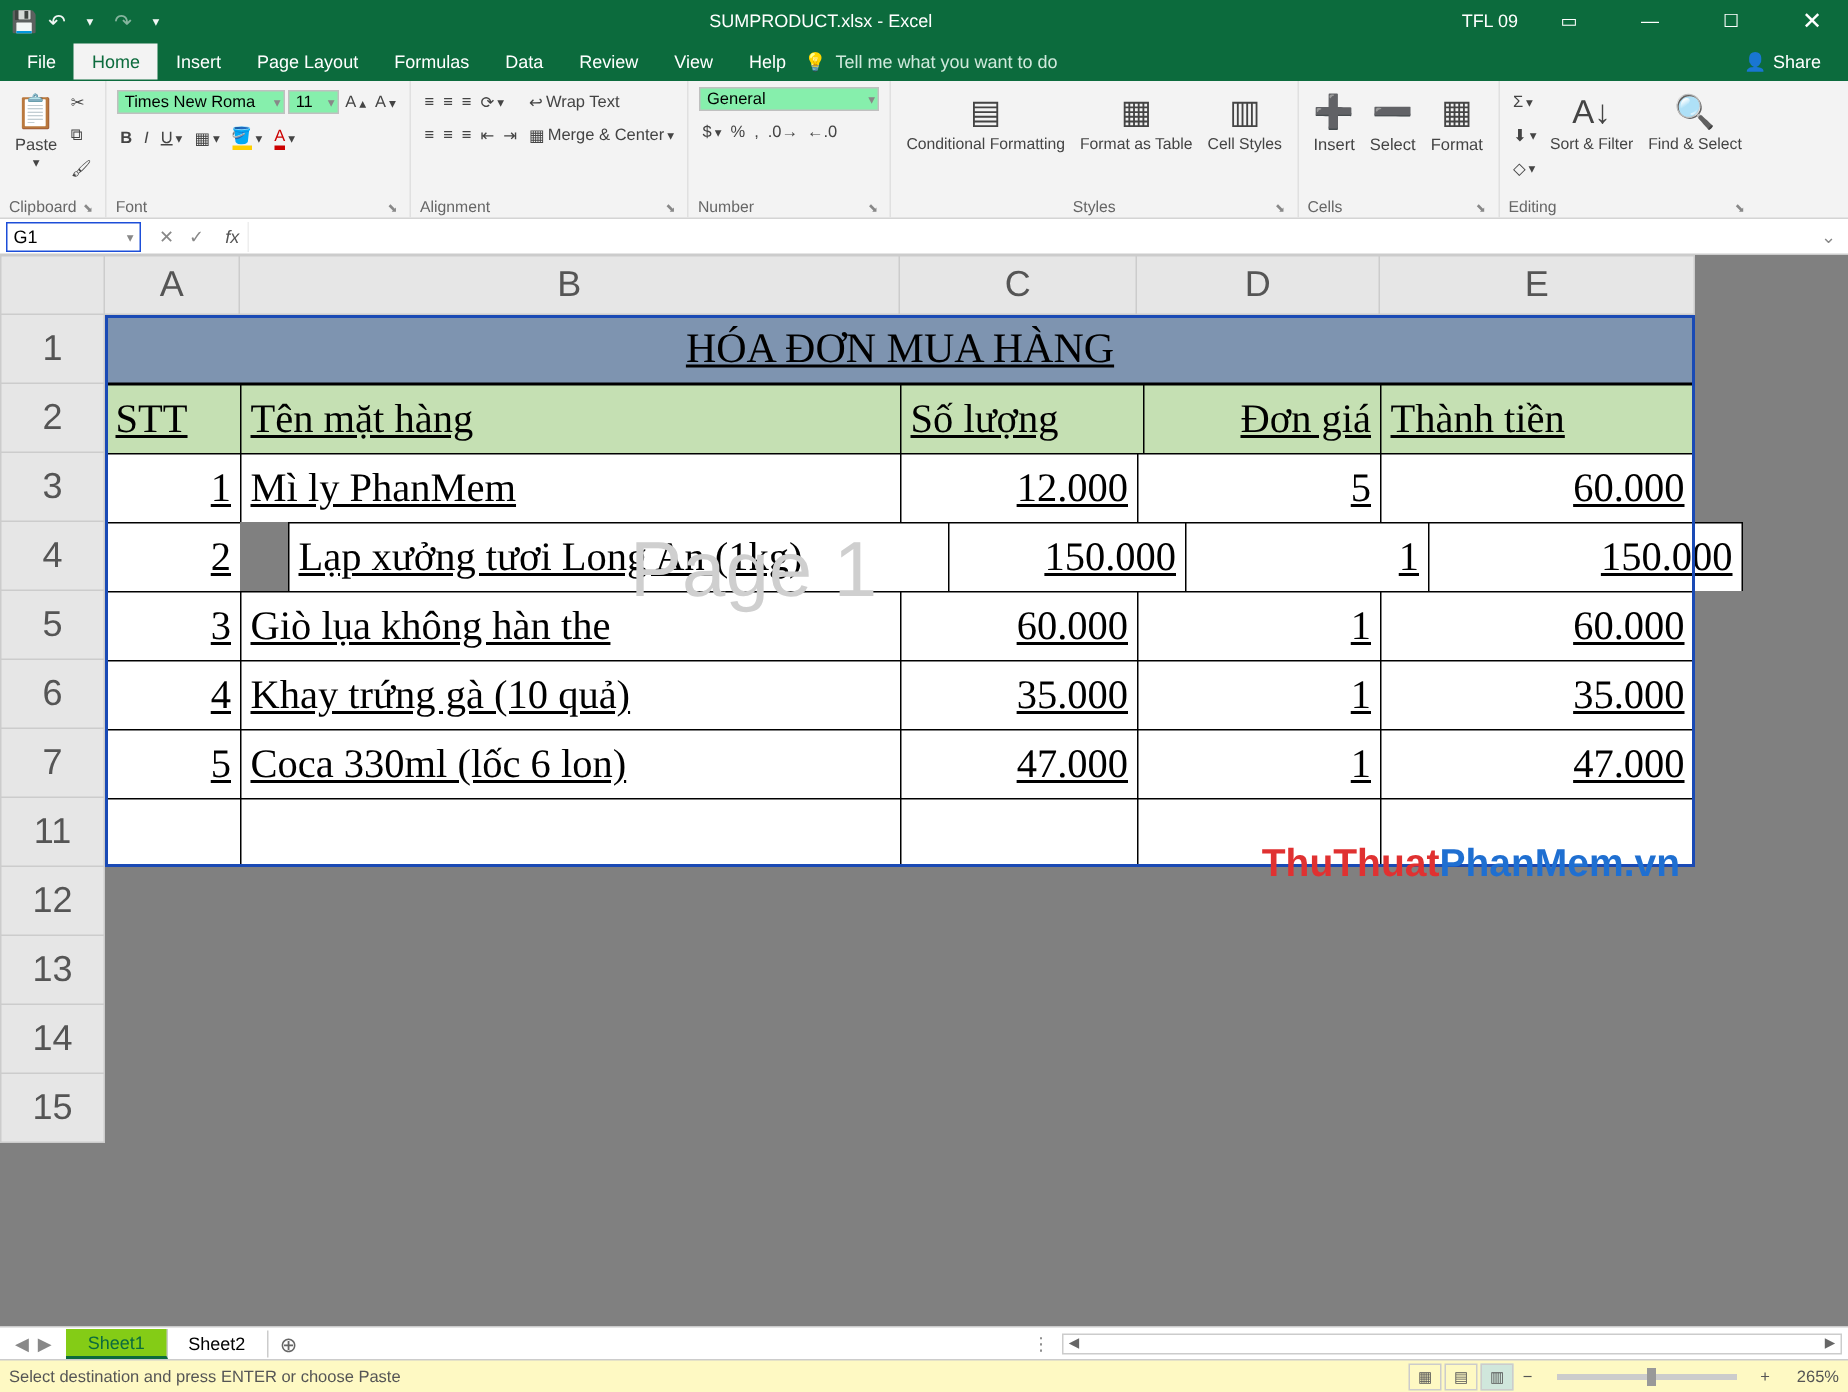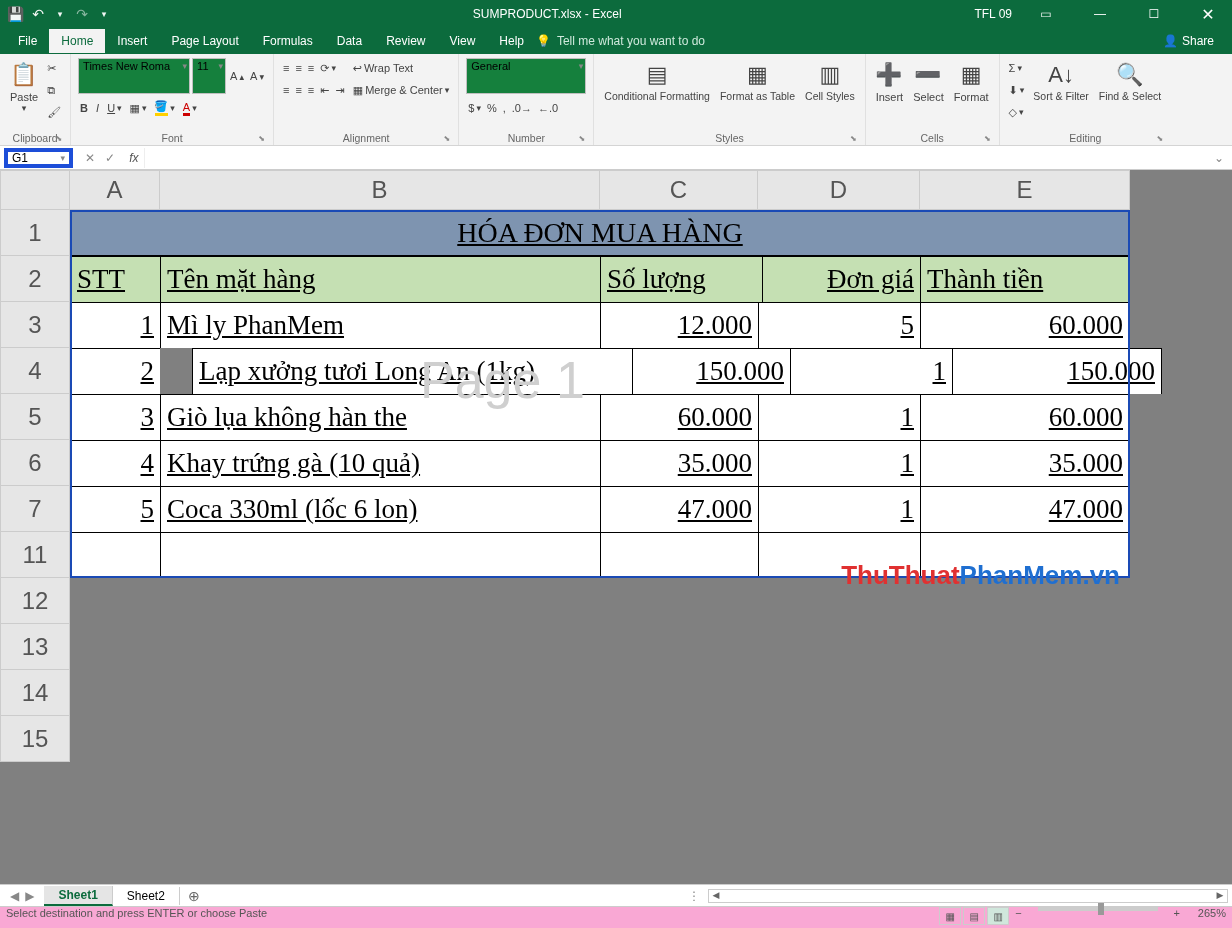--- a/index.html
+++ b/index.html
@@ -18,33 +18,33 @@
 .ribbon-tabs { background: #0c6b3d; height: 26px; display: flex; align-items: center; padding: 0 6px; color: #fff; font-size: 12px; }
 .ribbon-tab { padding: 5px 12px; cursor: pointer; }
 .ribbon-tab.active { background: #f3f3f3; color: #0c6b3d; }
 .ribbon-spacer { flex: 1; }
 .tell-me { display: flex; align-items: center; gap: 6px; color: #cfe9dc; font-size: 12px; }
 .share-btn { display: flex; align-items: center; gap: 4px; margin-left: 20px; padding-right: 12px; }
 
 
 .ribbon-body { background: #f3f3f3; height: 92px; border-bottom: 1px solid #d4d4d4; display: flex; }
 .ribbon-group { border-right: 1px solid #e0e0e0; padding: 3px 6px 1px; display: flex; flex-direction: column; position: relative; }
-.ribbon-group-label { font-size: 10.5px; color: #666; text-align: center; padding-top: 2px; position: relative; }
+.ribbon-group-label { font-size: 10.5px; color: #666; padding-top: 2px; position: relative; }
 .ribbon-group-label::after { content: "⬊"; font-size: 8px; position: absolute; right: 2px; bottom: 1px; color: #888; }
 .ribbon-group-content { flex: 1; display: flex; align-items: flex-start; gap: 2px; }
 .rbtn-lg { display: flex; flex-direction: column; align-items: center; font-size: 11px; color: #444; padding: 2px 4px; }
 .rbtn-lg .ico { font-size: 22px; height: 32px; display: flex; align-items: center; }
 .rbtn-sm { font-size: 11px; height: 22px; display: flex; align-items: center; padding: 0 3px; color: #444; gap: 2px; }
 .vcol { display: flex; flex-direction: column; }
-.font-combo { border: 1px solid #c0c0c0; background: #15803d; font-size: 11px; height: 36px; padding: 1px 14px 1px 4px; margin: 1px; position: relative; }
+.font-combo { border: 1px solid #c0c0c0; background: #86efac; font-size: 11px; height: 16px; padding: 1px 14px 1px 4px; margin: 1px; position: relative; }
 .font-combo::after { content: "▾"; position: absolute; right: 2px; top: 2px; color: #888; font-size: 9px; }
 
 
 .formula-bar { height: 24px; border-bottom: 1px solid #ccc; display: flex; align-items: center; background: #fff; font-size: 12px; }
-.name-box { width: 69px; height: 20px; border: 4px solid #1d4ed8; margin: 0 4px; padding: 0 4px; display: flex; align-items: center; justify-content: space-between; }
+.name-box { width: 90px; height: 20px; border: 1px solid #1d4ed8; margin: 0 4px; padding: 0 4px; display: flex; align-items: center; justify-content: space-between; }
 .name-box::after { content: "▾"; color: #888; font-size: 9px; }
 .fx-btns { display: flex; gap: 10px; padding: 0 8px; color: #888; }
 .fx-label { font-style: italic; color: #555; padding: 0 6px; }
 .fx-input { flex: 1; border-left: 1px solid #eee; height: 20px; }
 
 
 .grid-area { position: relative; background: #808080; height: 714px; overflow: hidden; }
 .col-headers { display: flex; position: absolute; top: 0; left: 0; height: 40px; background: #e6e6e6; z-index: 2; }
 .corner { width: 70px; height: 40px; border: 1px solid #ccc; background: #e6e6e6; }
 .col-h { border: 1px solid #ccc; border-left: none; display: flex; align-items: center; justify-content: center; font-size: 24px; color: #555; background: #e6e6e6; }
@@ -63,29 +63,29 @@
 
 .watermark { position: absolute; top: 180px; left: 420px; font-size: 52px; color: #cfcfcf; font-family: "Segoe UI", Arial; z-index: 4; pointer-events: none; }
 .watermark-brand { position: absolute; top: 390px; right: 112px; font-size: 26px; font-weight: bold; z-index: 5; }
 .wb-red { color: #e03131; }
 .wb-blue { color: #1f6fd1; }
 
 
 .sheet-bar { height: 22px; background: #fff; border-top: 1px solid #ccc; display: flex; align-items: center; font-size: 12px; }
 .sheet-nav { display: flex; gap: 6px; padding: 0 10px; color: #888; }
 .sheet-tab { padding: 2px 14px; border-right: 1px solid #ccc; }
-.sheet-tab.active { border-bottom: 2px solid #0c6b3d; font-weight: 700; color: #0c6b3d; background: #e5e5e5; }
+.sheet-tab.active { border-bottom: 2px solid #0c6b3d; font-weight: 400; color: #0c6b3d; background: #84cc16; }
 .add-sheet { padding: 0 8px; color: #666; font-size: 14px; }
 .sheet-spacer { flex: 1; }
 .hscroll { width: 520px; height: 14px; border: 1px solid #ccc; margin-right: 4px; display: flex; }
 .hscroll-track { flex: 1; }
 .hscroll-btn { width: 14px; text-align: center; font-size: 9px; color: #666; }
 
 
-.status-bar { height: 22px; background: #f9a8d4; border-top: 1px solid #ccc; display: flex; align-items: flex-start; font-size: 11px; color: #555; padding: 0 6px; }
+.status-bar { height: 22px; background: #fef9c3; border-top: 1px solid #ccc; display: flex; align-items: center; font-size: 11px; color: #555; padding: 0 6px; }
 .status-text { flex: 1; }
 .view-btns { display: flex; gap: 2px; }
 .view-btn { width: 22px; height: 18px; border: 1px solid #ccc; display: flex; align-items: center; justify-content: center; font-size: 10px; }
 .view-btn.active { background: #d0e7dc; }
 .zoom-slider { width: 120px; height: 4px; background: #ccc; margin: 0 10px; position: relative; }
 .zoom-slider::before { content: ""; position: absolute; left: 50%; top: -4px; width: 6px; height: 12px; background: #999; }
 .zoom-val { min-width: 40px; text-align: right; }
 
 .caret-down { font-size: 9px; }
 </style>

